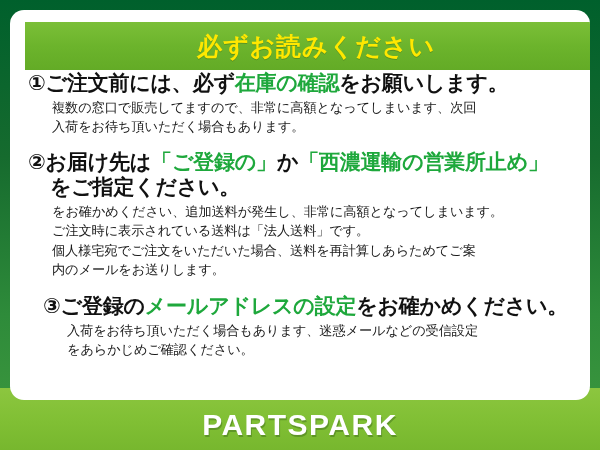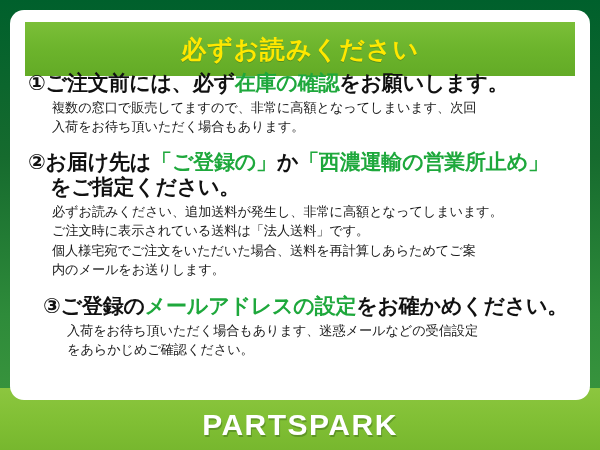--- a/index.html
+++ b/index.html
@@ -46,25 +46,26 @@
     border-radius: 14px;
     overflow: hidden;
   }
 
   
   .header-bar {
     position: absolute;
     left: 15px;
     top: 12px;
     width: 550px;
-    height: 54px;
+    height: 48px;
     background: linear-gradient(to bottom, #7bbf38 0%, #6cb42c 50%, #63ab26 100%);
     display: flex;
     align-items: center;
     justify-content: center;
+    padding-left: 16px;
   }
   .header-title {
     color: #ffe800;
     font-size: 25px;
     font-weight: bold;
     letter-spacing: 1px;
     line-height: 1;
     text-shadow: 0 1px 0 rgba(0,0,0,0.18);
   }
 
@@ -160,21 +161,21 @@
         <div class="item-body">
           <div>複数の窓口で販売してますので、非常に高額となってしまいます、次回</div>
           <div>入荷をお待ち頂いただく場合もあります。</div>
         </div>
       </div>
 
       <div class="item" id="item-2">
         <div class="item-heading"><span class="marker">②</span><span>お届け先は</span><span class="accent">「ご登録の」</span><span>か</span><span class="accent">「西濃運輸の営業所止め」</span></div>
         <div class="item-heading-cont">をご指定ください。</div>
         <div class="item-body">
-          <div>必ずお読みください、追加送料が発生し、非常に高額となってしまいます。</div>
+          <div>をお確かめください、追加送料が発生し、非常に高額となってしまいます。</div>
           <div>ご注文時に表示されている送料は「法人送料」です。</div>
           <div>個人様宅宛でご注文をいただいた場合、送料を再計算しあらためてご案</div>
           <div>内のメールをお送りします。</div>
         </div>
       </div>
 
       <div class="item" id="item-3">
         <div class="item-heading"><span class="marker">③</span><span>ご登録の</span><span class="accent">メールアドレスの設定</span><span>をお確かめください。</span></div>
         <div class="item-body">
           <div>入荷をお待ち頂いただく場合もあります、迷惑メールなどの受信設定</div>

